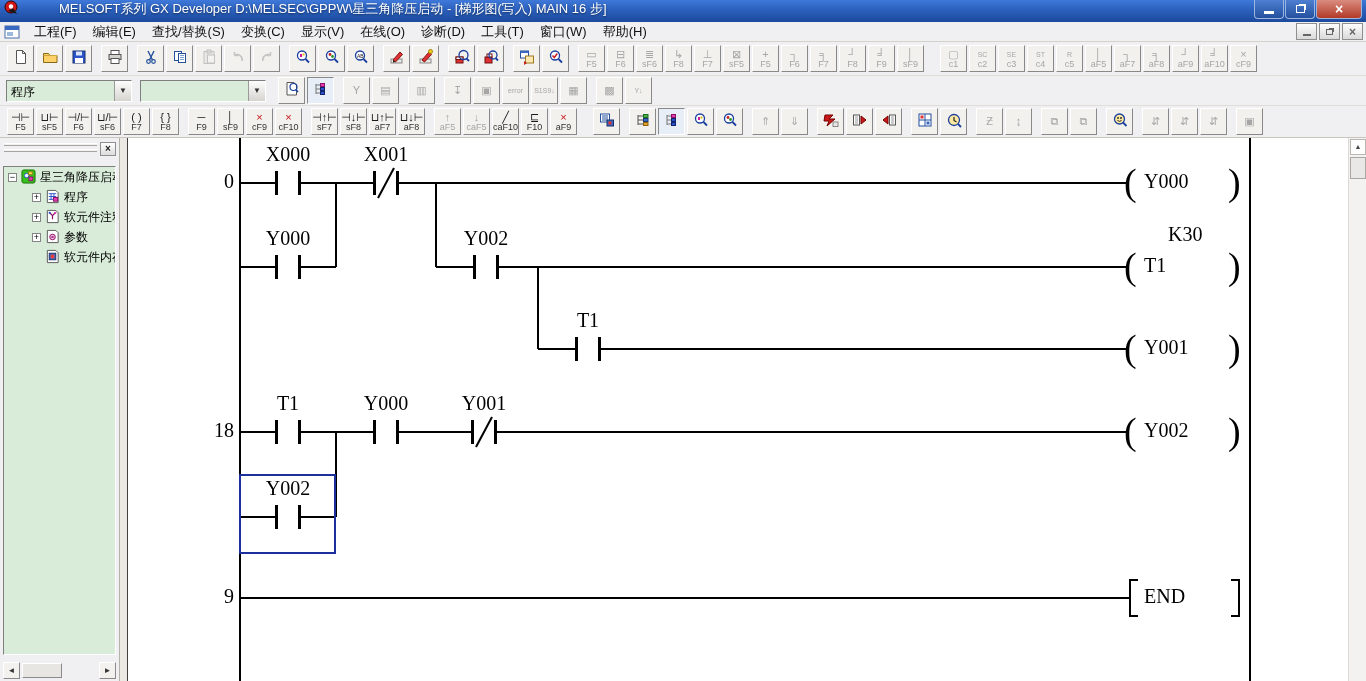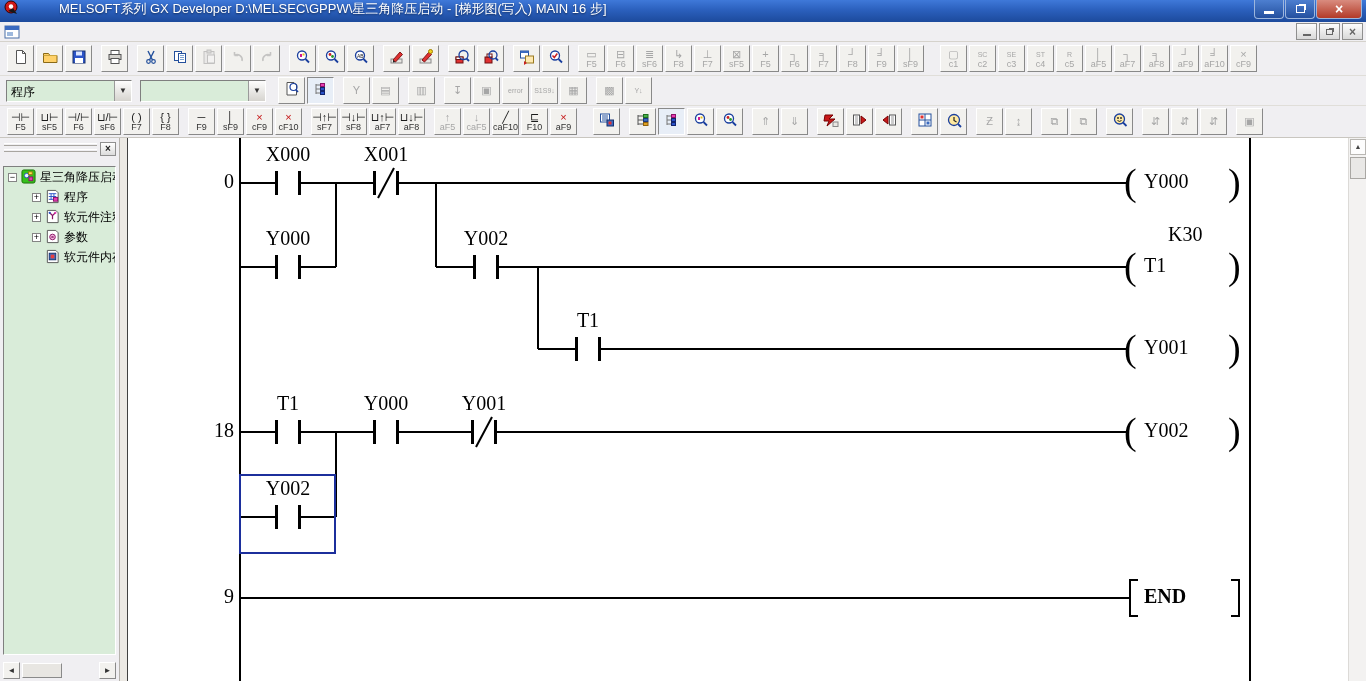--- a/index.html
+++ b/index.html
@@ -125,20 +125,32 @@
         </span>
     </span>
   </div>
 
   <div id="menubar">
     <svg class="mdi-ico" viewBox="0 0 16 14">
       <rect x="1" y="1" width="14" height="12" fill="#fff" stroke="#4a6fa5"></rect>
       <rect x="1" y="1" width="14" height="4" fill="#3a6ac0"></rect>
       <rect x="3" y="7" width="6" height="4" fill="#9db8dd"></rect>
     </svg>
+    <span style="display:flex;">
+        <span class="menu-item">工程(F)</span>
+        <span class="menu-item">编辑(E)</span>
+        <span class="menu-item">查找/替换(S)</span>
+        <span class="menu-item">变换(C)</span>
+        <span class="menu-item">显示(V)</span>
+        <span class="menu-item">在线(O)</span>
+        <span class="menu-item">诊断(D)</span>
+        <span class="menu-item">工具(T)</span>
+        <span class="menu-item">窗口(W)</span>
+        <span class="menu-item">帮助(H)</span>
+      </span>
     <span id="mdi-btns">
       <span class="mdi-btn">
           <span class="mg-min"></span>
         </span>
       <span class="mdi-btn">
           <span class="mg-res"></span>
         </span>
       <span class="mdi-btn">
           <span class="mg-x">×</span>
         </span>
@@ -778,21 +790,21 @@
           <div class="coil-label" style="left: 1016px; top: 116px;">T1</div>
           <div class="k-label" style="left: 1040px; top: 85px;">K30</div>
           <div class="paren" style="left: 996px; top: 187px;">(</div>
           <div class="paren" style="left: 1100px; top: 187px;">)</div>
           <div class="coil-label" style="left: 1016px; top: 198px;">Y001</div>
           <div class="paren" style="left: 996px; top: 270px;">(</div>
           <div class="paren" style="left: 1100px; top: 270px;">)</div>
           <div class="coil-label" style="left: 1016px; top: 281px;">Y002</div>
           <div class="bracket open" style="left: 1001px; top: 441px;"></div>
           <div class="bracket close" style="left: 1103px; top: 441px;"></div>
-          <div class="coil-label" style="left: 1016px; top: 447px; font-weight: bold;">END</div>
+          <div class="coil-label" style="left: 1016px; top: 447px;">END</div>
           <div class="step-num" style="top: 32px;">0</div>
           <div class="step-num" style="top: 281px;">18</div>
           <div class="step-num" style="top: 447px;">9</div>
           <div class="" id="sel-box" style="position: absolute; left: 111px; top: 336px; width: 97px; height: 80px; border: 2px solid rgb(28, 47, 156);"></div>
         </div>
     </div>
 
     <div id="vscroll">
       <div id="vs-up">▲</div>
       <div id="vs-thumb"></div>

